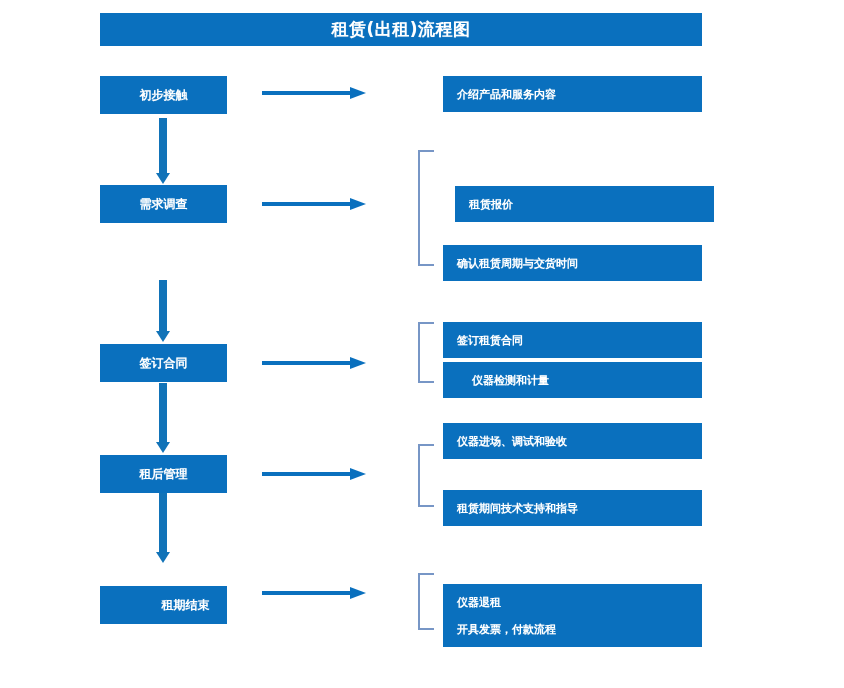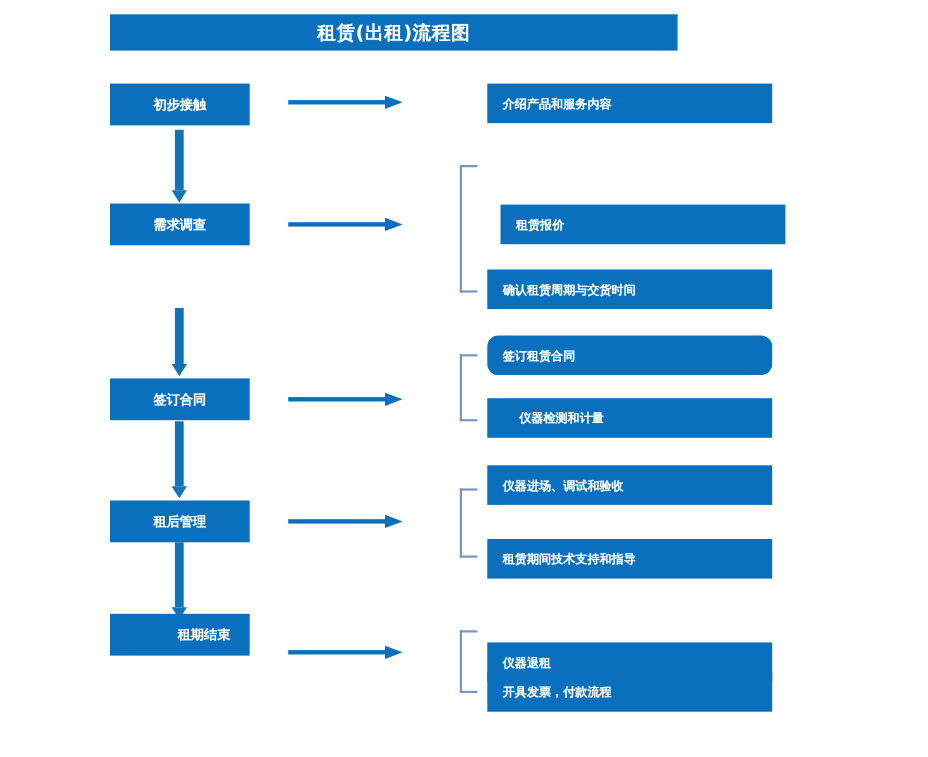--- a/index.html
+++ b/index.html
@@ -20,21 +20,21 @@
     left: 0; top: 0;
     width: 844px;
     height: 688px;
   }
 
   
   .title-bar {
     position: absolute;
     left: 100px;
     top: 13px;
-    width: 516px;
+    width: 602px;
     height: 33px;
     background: #0A70BE;
     color: #ffffff;
     font-size: 17px;
     font-weight: bold;
     display: flex;
     align-items: center;
     justify-content: center;
     letter-spacing: 0.5px;
     text-shadow: 0 0 1px rgba(255,255,255,0.35);
@@ -169,21 +169,21 @@
 
   <div class="box stage-box" style="top:344px;">签订合同</div>
 
   <div class="h-arrow" style="top:355px;">
     <div class="shaft"></div>
     <div class="head"></div>
   </div>
 
   <div class="bracket" style="top:322px; height:61px;"></div>
 
-  <div class="box detail-box" style="top:305px;border-radius:10px;">签订租赁合同</div>
+  <div class="box detail-box" style="top:322px;">签订租赁合同</div>
   <div class="box detail-box" style="top:362px;padding-left:29px;">仪器检测和计量</div>
 
   <div class="v-arrow" style="top:383px; height:70px;">
     <div class="shaft" style="height:59px;"></div>
     <div class="head" style="top:59px;"></div>
   </div>
 
   <div class="box stage-box" style="top:455px;">租后管理</div>
 
   <div class="h-arrow" style="top:466px;">
@@ -194,21 +194,21 @@
   <div class="bracket" style="top:444px; height:63px;"></div>
 
   <div class="box detail-box" style="top:423px;">仪器进场、调试和验收</div>
   <div class="box detail-box" style="top:490px;">租赁期间技术支持和指导</div>
 
   <div class="v-arrow" style="top:493px; height:70px;">
     <div class="shaft" style="height:59px;"></div>
     <div class="head" style="top:59px;"></div>
   </div>
 
-  <div class="box stage-box" style="top:558px;padding-left:44px;">租期结束</div>
+  <div class="box stage-box" style="top:586px;padding-left:44px;">租期结束</div>
 
   <div class="h-arrow" style="top:585px;">
     <div class="shaft"></div>
     <div class="head"></div>
   </div>
 
   <div class="bracket" style="top:573px; height:57px;"></div>
 
   <div class="box detail-box" style="top:584px;">仪器退租</div>
   <div class="box detail-box" style="top:611px;">开具发票，付款流程</div>

